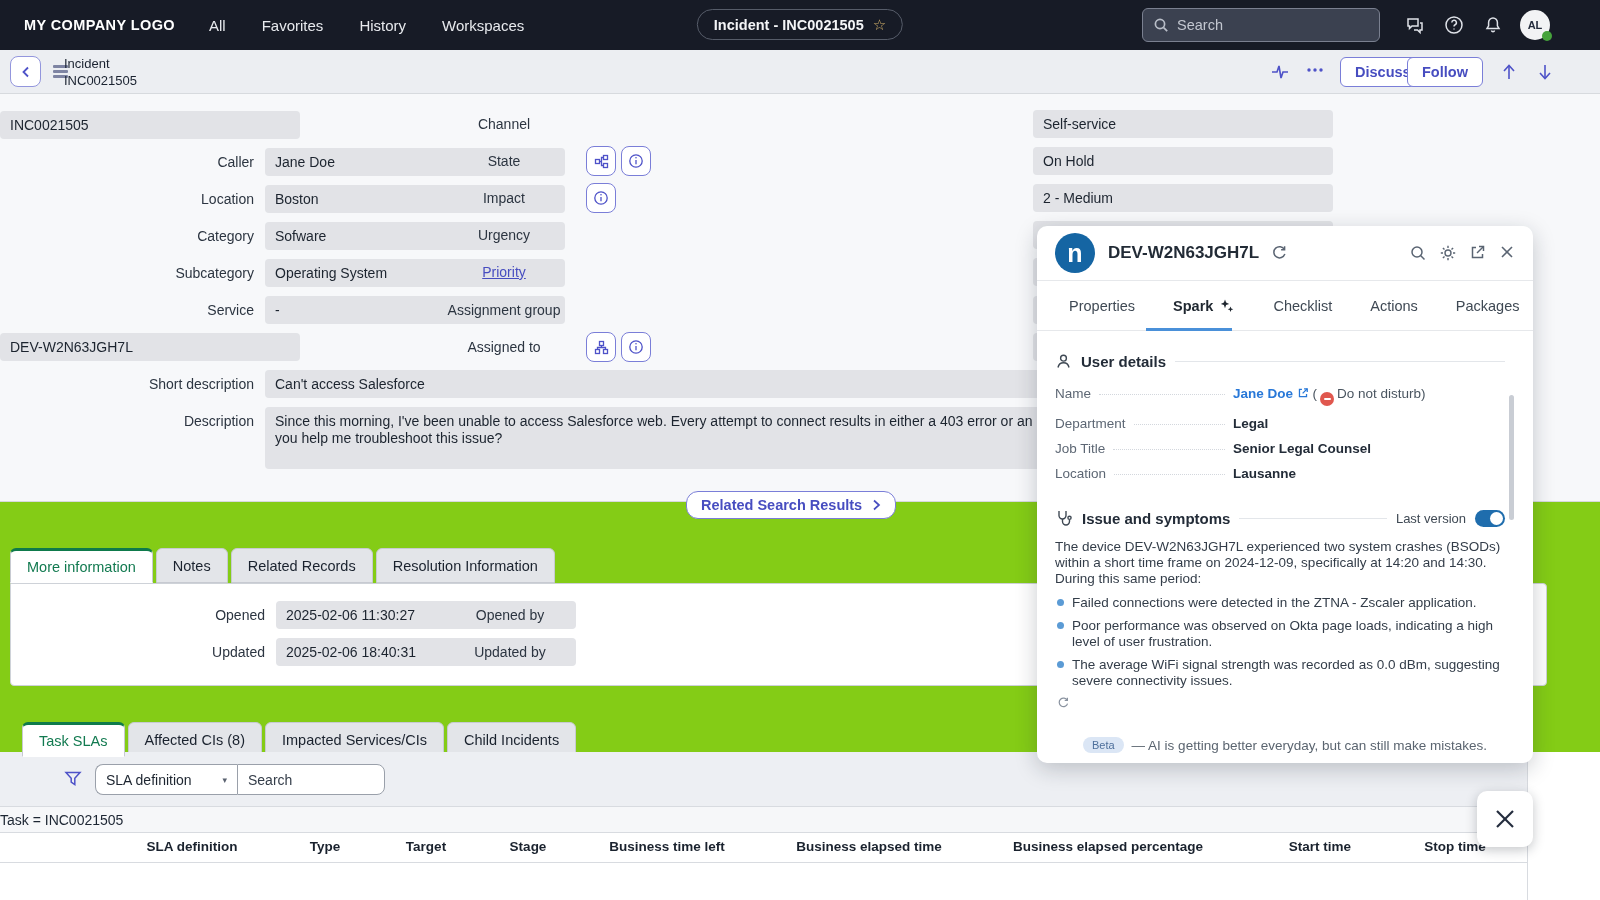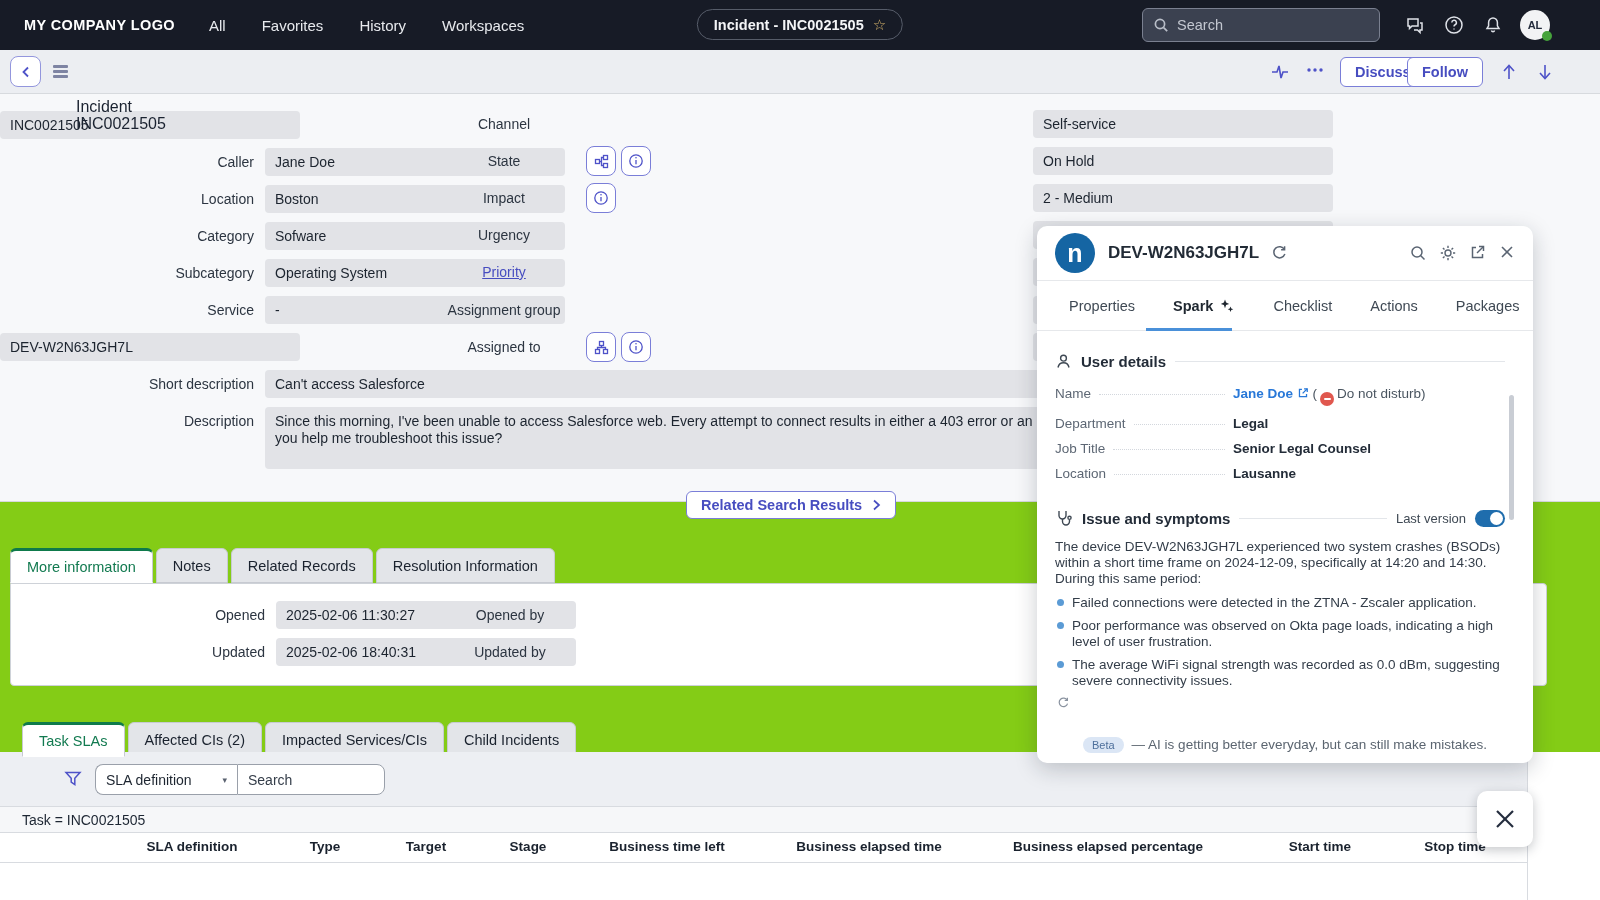--- a/index.html
+++ b/index.html
@@ -31,21 +31,21 @@
               border-radius:50%; background:#46a33c; }
 
   
   .toolbar { position:absolute; left:0; top:50px; width:1600px; height:44px;
              background:#eceef2; border-bottom:1px solid #d7dade; z-index:5; }
   .back-btn { position:absolute; left:10px; top:6px; width:31px; height:31px; background:#fff;
               border:1px solid #9396dd; border-radius:8px; color:#4e52c8;
               display:flex; align-items:center; justify-content:center; cursor:pointer; }
   .hamburger { position:absolute; left:53px; top:15px; width:15px; height:13px; cursor:pointer; }
   .hamburger span { display:block; height:2.6px; background:#7e84a3; margin-bottom:2.6px; border-radius:1px; }
-  .rec-title { position:absolute; left:76px; top:5px; font-size:16px; color:#1a2230; line-height:17px;margin-top:43px; }
+  .rec-title { position:absolute; left:64px; top:5px; font-size:13px; color:#1a2230; line-height:17px; }
   .tb-ic { position:absolute; top:12px; width:20px; height:20px; color:#4e52c8; cursor:pointer; }
   .tb-btn { position:absolute; top:7px; height:30px; padding:0 14px; background:#fff;
             border:1px solid #7a7ed8; border-radius:6px; color:#474dc0; font-size:14.5px;
             font-weight:700; display:flex; align-items:center; cursor:pointer; }
 
   
   .form-area { position:absolute; left:0; top:94px; width:1600px; height:408px; background:#f7f8fa;
                border-bottom:1px solid #d6d9de; }
   .frow { position:absolute; display:flex; align-items:flex-start; }
   .flabel { width:265px; text-align:right; padding-right:11px; font-size:14px; color:#2c3541;
@@ -53,21 +53,21 @@
   .flabel-r { width:1033px; text-align:center; padding-right:25px; font-size:14px; color:#2c3541;
               line-height:28px; white-space:nowrap; }
   .ffield { background:#e2e3e7; border-radius:4px; height:28px; line-height:28px;
             padding:0 10px; font-size:14px; color:#1c242f; overflow:hidden; white-space:nowrap; }
   .ffield.multi { height:62px; line-height:17px; padding-top:6px; white-space:pre-line; }
   .link-label { color:#474dc0; text-decoration:underline; cursor:pointer; }
   .icon-btn { position:absolute; width:30px; height:30px; background:#fff; border:1px solid #7a7ed8;
               border-radius:8px; color:#4e52c8; display:flex; align-items:center; justify-content:center;
               cursor:pointer; }
   .related-btn { position:absolute; left:686px; top:491px; height:28px; padding:0 14px; background:#fff;
-                 border:1px solid #7a7ed8; border-radius:6px; color:#474dc0; font-size:14.5px; font-weight:700;
+                 border:1px solid #7a7ed8; border-radius:12px; color:#474dc0; font-size:14.5px; font-weight:700;
                  display:flex; align-items:center; gap:10px; cursor:pointer; z-index:6; }
 
   
   .tabstrip { position:absolute; display:flex; align-items:flex-end; }
   .tab { height:35px; padding:0 16px; background:#e3e5e9; border:1px solid #c7cad1;
          border-radius:6px 6px 0 0; margin-right:3px; font-size:14.5px; color:#1a222e;
          display:flex; align-items:center; cursor:pointer; }
   .tab.active { background:#fff; border-top:3px solid #0e7a4b; border-bottom:1px solid #fff;
                 color:#127a50; position:relative; z-index:2; }
   .mi-card { position:absolute; left:10px; top:583px; width:1537px; height:103px; background:#fff;
@@ -82,21 +82,21 @@
   .combo-dd { width:142px; background:#fff; border:1px solid #9aa0aa; border-right:none;
               border-radius:8px 0 0 8px; display:flex; align-items:center; justify-content:space-between;
               padding:0 10px; font-size:14px; color:#1c242f; cursor:pointer; }
   .combo-caret { font-size:9px; color:#5a6270; }
   .combo-search { width:148px; background:#fff; border:1px solid #9aa0aa; border-radius:0 8px 8px 0;
                   font-size:14px; color:#1c242f; padding:0 10px; outline:none;
                   font-family:"Liberation Sans",sans-serif; }
   .combo-search::placeholder { color:#343d49; }
   .sla-cond { position:absolute; left:0; top:55px; width:1527px; height:26px; background:#f6f7f9;
               border-bottom:1px solid #d8dbe0; font-size:14px; color:#1d2633;
-              display:flex; align-items:center; padding-left:22px; }
+              display:flex; align-items:center; }
   .sla-head { position:absolute; left:0; top:81px; width:1527px; height:30px; background:#fff;
               border-bottom:1px solid #d8dbe0; }
   .sla-h { position:absolute; top:6px; transform:translateX(-50%); font-size:13.5px; font-weight:700;
            color:#1a222e; white-space:nowrap; }
   .sla-rightline { position:absolute; left:1527px; top:0; width:1px; height:148px; background:#d8dbe0; }
 
   
   .panel { position:absolute; left:1037px; top:226px; width:496px; height:537px; background:#fff;
            border-radius:10px; box-shadow:0 6px 22px rgba(20,26,40,.22); z-index:20; overflow:hidden; }
   .panel-head { position:relative; height:55px; border-bottom:1px solid #e6e8eb;
@@ -124,21 +124,21 @@
   .dnd-dot::after { content:""; width:7px; height:2px; background:#fff; border-radius:1px; }
   .dnd-text { font-weight:400; color:#4a5560; }
   .toggle { width:30px; height:17px; border-radius:9px; background:#1f6dad; position:relative; cursor:pointer; }
   .toggle::after { content:""; position:absolute; right:2px; top:2px; width:13px; height:13px;
                    border-radius:50%; background:#fff; }
   .issue-text { margin:12px 28px 8px 18px; font-size:13.5px; color:#333d49; line-height:16px; }
   .bullet-row { display:flex; margin:0 12px 7px 20px; font-size:13.5px; color:#333d49; line-height:16px; }
   .bullet-dot { flex:0 0 7px; width:7px; height:7px; border-radius:50%; background:#5b9bd5;
                 margin:4px 8px 0 0; }
   .regen-ic { margin:4px 0 0 20px; width:13px; height:13px; color:#8a93a0; }
-  .panel-foot { position:absolute; left:0; bottom:10px; width:100%; display:flex; align-items:flex-start;
+  .panel-foot { position:absolute; left:0; bottom:10px; width:100%; display:flex; align-items:flex-end;
                 justify-content:center; gap:8px; font-size:13.5px; color:#5b6570; }
   .beta-pill { background:#dbe6f5; color:#4d6f9b; font-size:11px; padding:2px 9px; border-radius:9px; }
   .panel-scroll { position:absolute; left:472px; top:169px; width:5px; height:125px;
                   background:#c9cdd4; border-radius:3px; }
 
   .big-close { position:absolute; left:1477px; top:791px; width:56px; height:56px; background:#fff;
                border-radius:10px; box-shadow:0 3px 12px rgba(20,26,40,.25); z-index:25;
                display:flex; align-items:center; justify-content:center; color:#232c3d; cursor:pointer; }
   svg { display:block; }
 </style>
@@ -367,21 +367,21 @@
     <div class="frow" style="left:0;top:17px">
       <span class="flabel-r" style="width:1023px">Opened by</span>
     </div>
     <div class="frow" style="left:0;top:54px">
       <span class="flabel-r" style="width:1023px">Updated by</span>
     </div>
   </div>
 
   <div class="tabstrip" style="left:22px;top:722px">
     <div class="tab active">Task SLAs</div>
-    <div class="tab">Affected CIs (2)</div>
+    <div class="tab">Affected CIs (8)</div>
     <div class="tab">Impacted Services/CIs</div>
     <div class="tab">Child Incidents</div>
   </div>
 
   <div class="sla-region">
     <div class="sla-filter">
       <span class="funnel">
         <svg width="18" height="18" viewBox="0 0 18 18" fill="none" stroke="currentColor" stroke-width="1.5">
           <path d="M2 2.5h14L10.8 8.3v6.2l-3.6-2.4V8.3z"></path>
           </svg>

